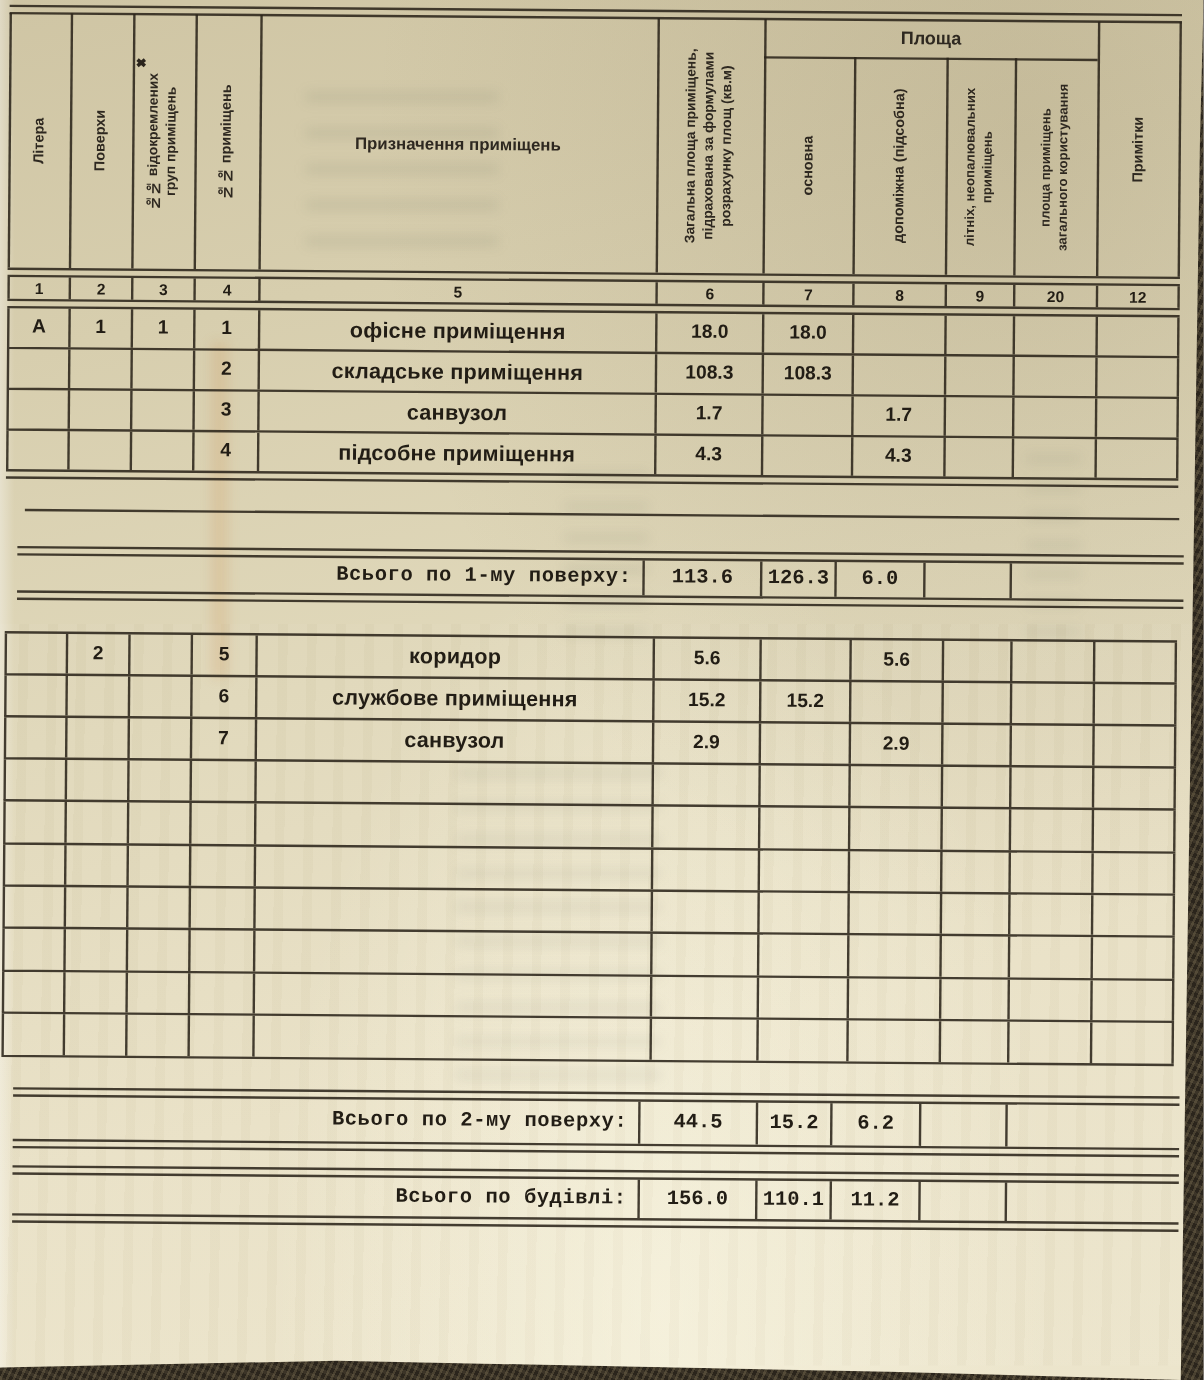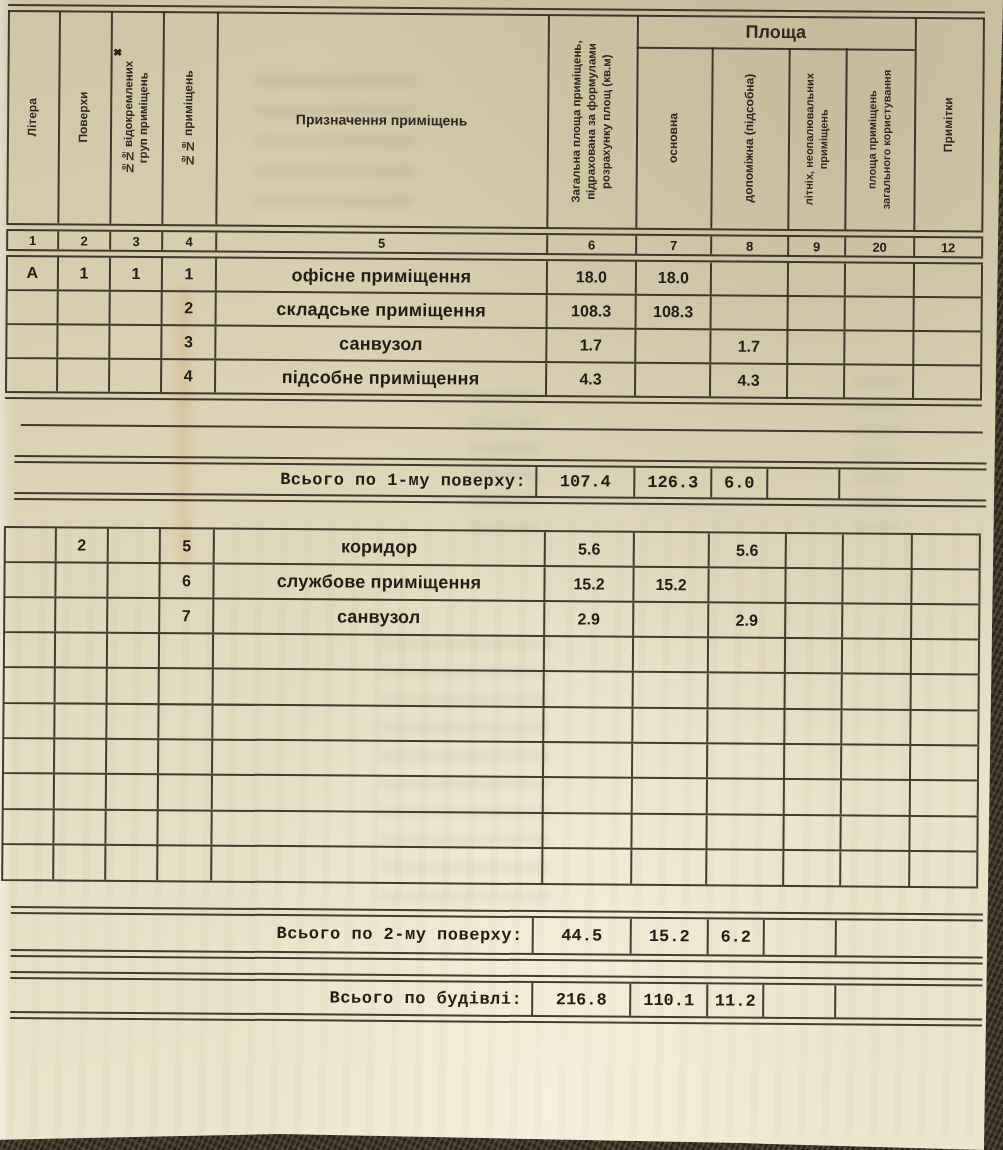--- a/index.html
+++ b/index.html
@@ -23,39 +23,39 @@
     background:repeating-linear-gradient(91deg, rgba(255,255,255,0.07) 0 16px, rgba(125,112,80,0.06) 16px 24px);}
   .edge-left{position:absolute;left:0;top:0;bottom:0;width:12px;background:linear-gradient(90deg,rgba(255,255,255,0.35),rgba(255,255,255,0));}
   .content{position:absolute;inset:0;transform:rotate(0.45deg);transform-origin:20px 10px;}
 
   .hl{position:absolute;height:2px;background:var(--ln);}
   .vl{position:absolute;width:2px;background:var(--ln);}
   .dbl{position:absolute;height:8px;border-top:2px solid var(--ln);border-bottom:2px solid var(--ln);box-sizing:border-box;}
 
   .hcell{position:absolute;display:flex;align-items:center;justify-content:center;color:var(--ink);}
   .vt{writing-mode:vertical-rl;transform:rotate(180deg);font-weight:bold;font-size:12px;line-height:1.3;text-align:center;}
-  .htext{font-weight:bold;font-size:18px;text-align:center;}
+  .htext{font-weight:bold;font-size:15px;text-align:center;}
 
   .trow{position:absolute;left:8px;width:977px;display:flex;box-sizing:border-box;
         border-left:2px solid var(--ln);border-bottom:2px solid var(--ln);}
   .trow.nb{border-bottom:none;}
   .c{box-sizing:border-box;border-right:2px solid var(--ln);display:flex;align-items:center;justify-content:center;
      color:#221d15;font-weight:bold;overflow:hidden;}
   .cw1{width:51px}.cw2{width:52px}.cw3{width:52px}.cw4{width:54px}.cw5{width:331px}
   .cw6{width:89px}.cw7{width:75px}.cw8{width:77px}.cw9{width:57px}.cw10{width:69px}.cw11{width:68px}
   .num{font-size:16px;}
   .purpose{font-size:18px;letter-spacing:0.2px;}
   .colnum{font-size:13px;}
 
   .sumlabel{position:absolute;left:140px;width:390px;display:flex;align-items:center;justify-content:flex-end;
     font-family:"Liberation Mono","DejaVu Sans Mono",monospace;font-weight:bold;font-size:17px;color:#221d15;letter-spacing:0.5px;}
   .sumboxes{position:absolute;left:539px;display:flex;}
   .sb{box-sizing:border-box;border-left:2px solid var(--ln);display:flex;align-items:center;justify-content:center;
     font-family:"Liberation Mono","DejaVu Sans Mono",monospace;font-weight:bold;font-size:17px;color:#221d15;}
-  .sb1{width:98px}.sb2{width:77px}.sb3{width:56px}.sb4{width:74px;border-right:2px solid var(--ln);}
+  .sb1{width:98px}.sb2{width:62px}.sb3{width:74px}.sb4{width:74px;border-right:2px solid var(--ln);}
 
   .smudge{position:absolute;filter:blur(5px);pointer-events:none;}
   .mark{position:absolute;background:#2a241c;}
 </style>
 </head>
 <body>
 
 <div class="scene">
   <div class="paper">
     <div class="edge-left"></div>
@@ -199,21 +199,21 @@
         <div class="c cw10 num"></div>
         <div class="c cw11 num"></div>
       </div>
       <div class="dbl" style="top:391px;left:8px;width:977px;"></div>
 
       <div class="hl" style="top:424px;left:24px;width:962px;"></div>
 
       <div class="dbl" style="top:455px;left:18px;width:972px;"></div>
       <div class="sumlabel" style="top:463px;height:29px;">Всього по 1-му поверху:</div>
       <div class="sumboxes" style="top:463px;height:29px;">
-        <div class="sb sb1">107.4</div>
+        <div class="sb sb1">113.6</div>
         <div class="sb sb2">126.3</div>
         <div class="sb sb3">6.0</div>
         <div class="sb sb4"></div>
       </div>
       <div class="dbl" style="top:492px;left:18px;width:972px;"></div>
 
       <div class="hl" style="top:526px;left:8px;width:977px;"></div>
       <div class="trow" style="top:528px;height:35px;">
         <div class="c cw1 num"></div>
         <div class="c cw2 num">2</div>
@@ -352,21 +352,21 @@
         <div class="sb sb1">44.5</div>
         <div class="sb sb2">15.2</div>
         <div class="sb sb3">6.2</div>
         <div class="sb sb4"></div>
       </div>
       <div class="dbl" style="top:949px;left:18px;width:972px;"></div>
 
       <div class="dbl" style="top:971px;left:18px;width:972px;"></div>
       <div class="sumlabel" style="top:979px;height:32px;">Всього по будівлі:</div>
       <div class="sumboxes" style="top:979px;height:32px;">
-        <div class="sb sb1">216.8</div>
+        <div class="sb sb1">156.0</div>
         <div class="sb sb2">110.1</div>
         <div class="sb sb3">11.2</div>
         <div class="sb sb4"></div>
       </div>
       <div class="dbl" style="top:1011px;left:18px;width:972px;"></div>
 
     </div>
   </div>
 </div>
 

